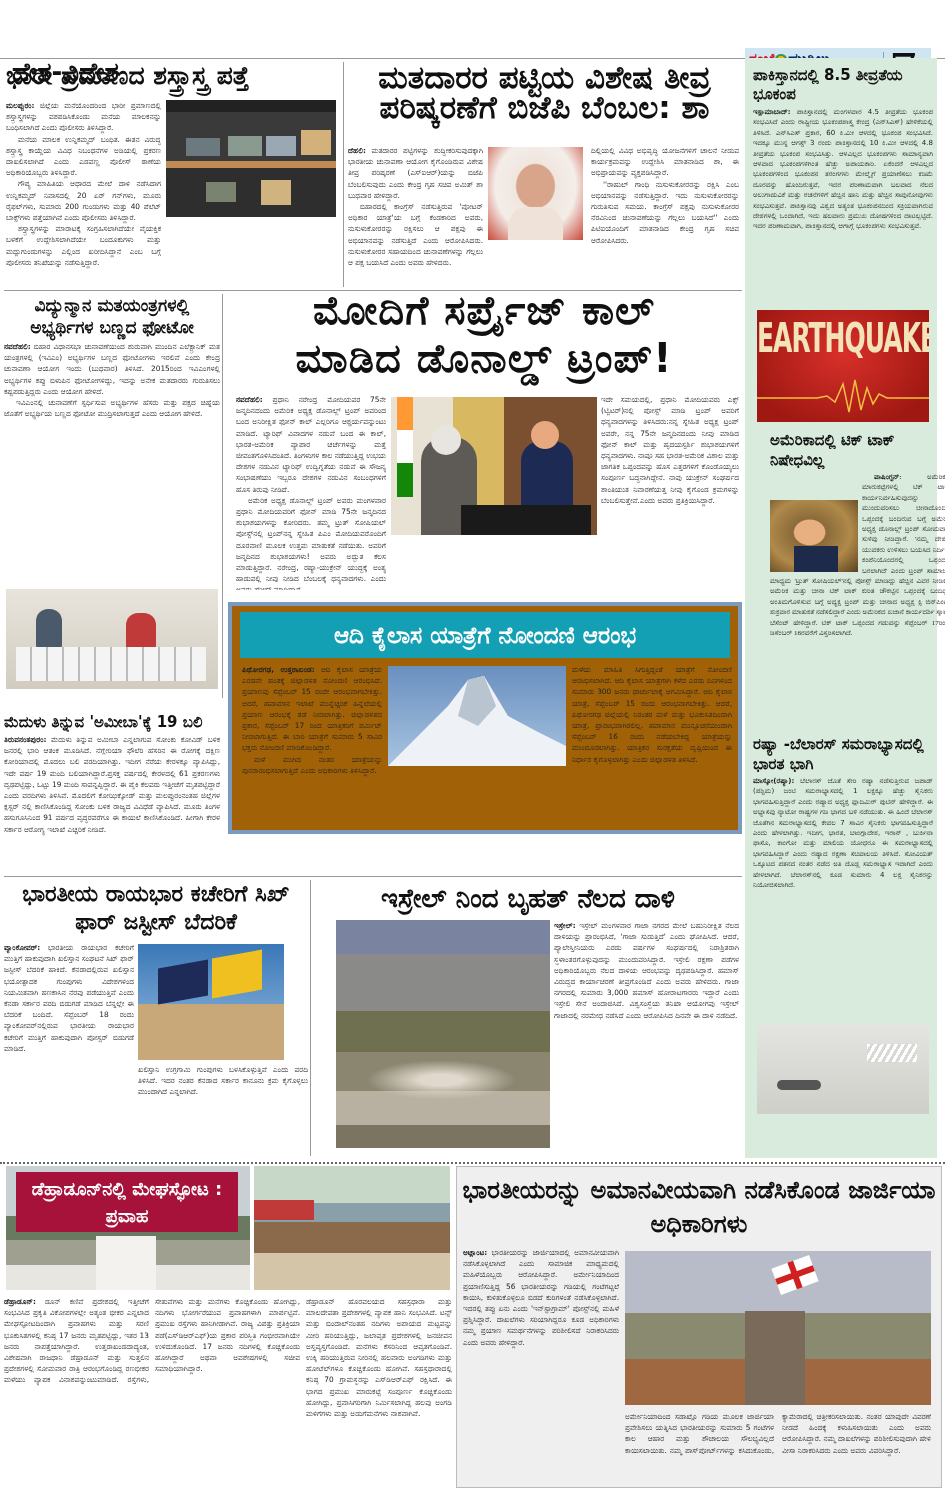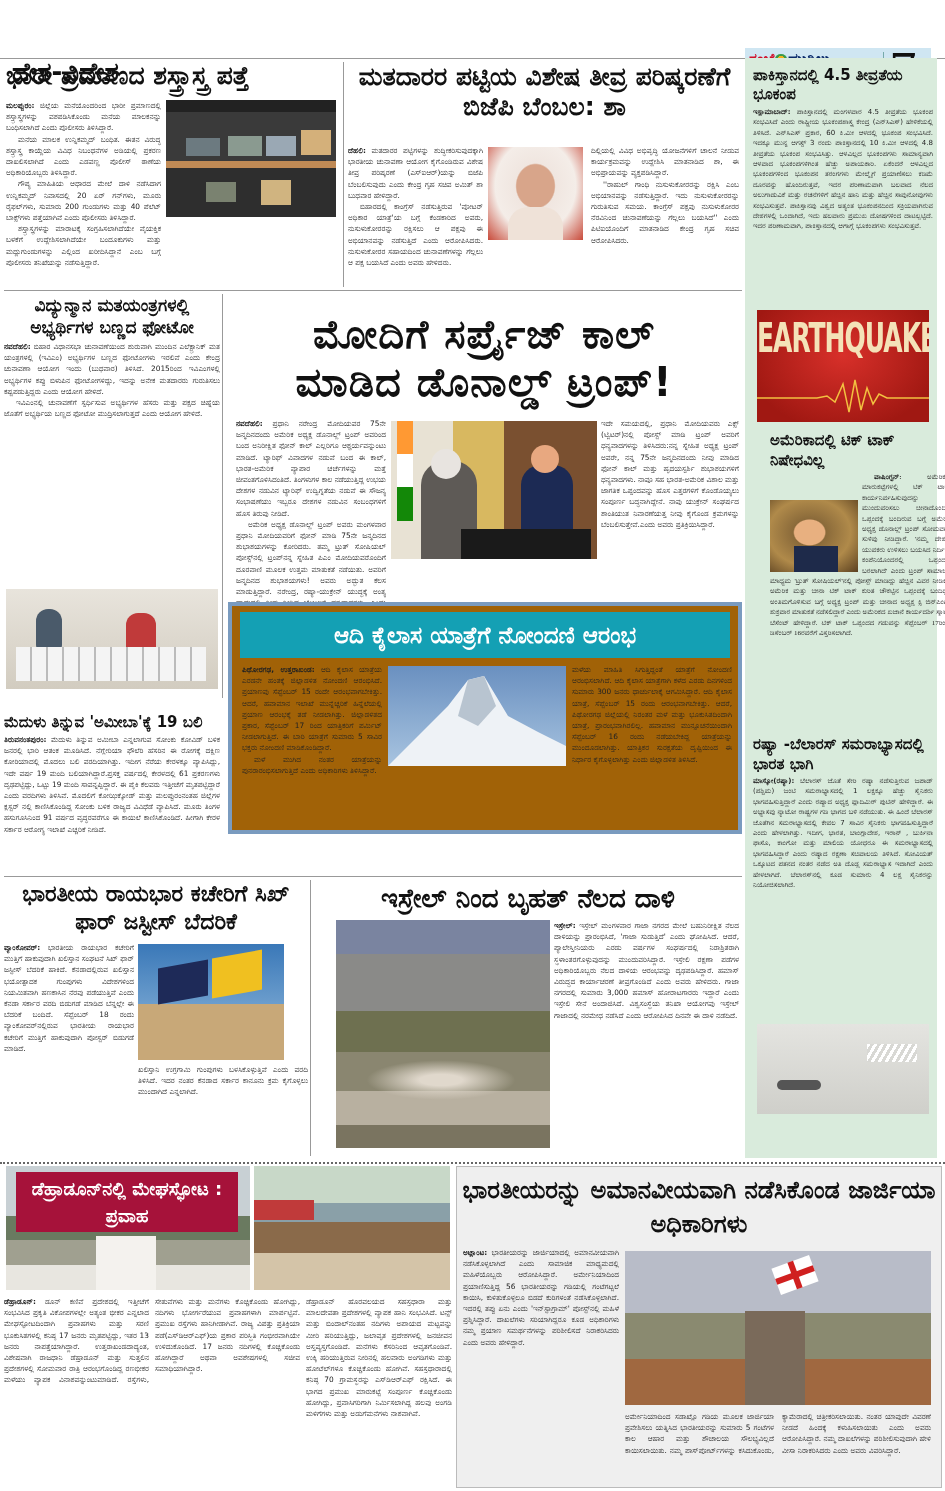--- a/index.html
+++ b/index.html
@@ -46,37 +46,37 @@
     <div class="abs" style="left:100px;top:36px;width:30px;height:20px;background:#9aa8b4;"></div>
     <div class="abs" style="left:135px;top:30px;width:30px;height:25px;background:#d4b07a;"></div>
     <div class="abs" style="left:40px;top:82px;width:30px;height:20px;background:#7a8270;"></div>
     <div class="abs" style="left:95px;top:80px;width:30px;height:25px;background:#d0b480;"></div>
   </div>
   <div class="abs body" style="left:175px;top:175px;width:155px;height:50px;"></div>
 </div>
 <div class="rule-v" style="left:343px;top:62px;height:225px;"></div>
 
 <div class="abs" style="left:348px;top:60px;width:393px;height:230px;">
-  <div class="hl" style="font-size:25px;text-align:center;line-height:30px;margin-top:2px;">ಮತದಾರರ ಪಟ್ಟಿಯ ವಿಶೇಷ ತೀವ್ರ ಪರಿಷ್ಕರಣೆಗೆ ಬಿಜೆಪಿ ಬೆಂಬಲ: ಶಾ</div>
+  <div class="hl" style="font-size:31px;text-align:center;line-height:30px;margin-top:2px;">ಮತದಾರರ ಪಟ್ಟಿಯ ವಿಶೇಷ ತೀವ್ರ ಪರಿಷ್ಕರಣೆಗೆ ಬಿಜೆಪಿ ಬೆಂಬಲ: ಶಾ</div>
   <div class="abs body" style="left:0;top:85px;width:135px;height:140px;">
     <p><b>ದೆಹಲಿ:</b> <span>ಮತದಾರರ ಪಟ್ಟಿಗಳನ್ನು ಶುದ್ಧೀಕರಿಸುವುದಕ್ಕಾಗಿ ಭಾರತೀಯ ಚುನಾವಣಾ ಆಯೋಗ ಕೈಗೊಂಡಿರುವ ವಿಶೇಷ ತೀವ್ರ ಪರಿಷ್ಕರಣೆ (ಎಸ್‌ಐಆರ್)ಯನ್ನು ಬಿಜೆಪಿ ಬೆಂಬಲಿಸುವುದು ಎಂದು ಕೇಂದ್ರ ಗೃಹ ಸಚಿವ ಅಮಿತ್ ಶಾ ಬುಧವಾರ ಹೇಳಿದ್ದಾರೆ.</span></p>
     <p>ಬಿಹಾರದಲ್ಲಿ ಕಾಂಗ್ರೆಸ್ ನಡೆಸುತ್ತಿರುವ 'ವೋಟರ್ ಅಧಿಕಾರ ಯಾತ್ರೆ'ಯ ಬಗ್ಗೆ ಕೆಂಡಕಾರಿದ ಅವರು, ನುಸುಳುಕೋರರನ್ನು ರಕ್ಷಿಸಲು ಆ ಪಕ್ಷವು ಈ ಅಭಿಯಾನವನ್ನು ನಡೆಸುತ್ತಿದೆ ಎಂದು ಆರೋಪಿಸಿದರು. ನುಸುಳುಕೋರರ ಸಹಾಯದಿಂದ ಚುನಾವಣೆಗಳನ್ನು ಗೆಲ್ಲಲು ಆ ಪಕ್ಷ ಬಯಸಿದೆ ಎಂದು ಅವರು ಹೇಳಿದರು.</p>
   </div>
   <div class="abs img" style="left:140px;top:87px;width:95px;height:93px;background:radial-gradient(ellipse at 50% 42%,#d8a58a 28%,#f0e6e0 30%,#f4ede8 60%,#c84a3a 100%);">
     <div class="abs" style="left:20px;top:60px;width:55px;height:40px;background:#efe2d8;border-radius:20px 20px 0 0;"></div>
   </div>
   <div class="abs body" style="left:243px;top:85px;width:148px;height:140px;">
     <p>ದಿಲ್ಲಿಯಲ್ಲಿ ವಿವಿಧ ಅಭಿವೃದ್ಧಿ ಯೋಜನೆಗಳಿಗೆ ಚಾಲನೆ ನೀಡುವ ಕಾರ್ಯಕ್ರಮವನ್ನು ಉದ್ದೇಶಿಸಿ ಮಾತನಾಡಿದ ಶಾ, ಈ ಅಭಿಪ್ರಾಯವನ್ನು ವ್ಯಕ್ತಪಡಿಸಿದ್ದಾರೆ.</p>
     <p>''ರಾಹುಲ್ ಗಾಂಧಿ ನುಸುಳುಕೋರರನ್ನು ರಕ್ಷಿಸಿ ಎಂಬ ಅಭಿಯಾನವನ್ನು ನಡೆಸುತ್ತಿದ್ದಾರೆ. ಇದು ನುಸುಳುಕೋರರನ್ನು ಗುರುತಿಸುವ ಸಮಯ. ಕಾಂಗ್ರೆಸ್ ಪಕ್ಷವು ನುಸುಳುಕೋರರ ನೆರವಿನಿಂದ ಚುನಾವಣೆಯನ್ನು ಗೆಲ್ಲಲು ಬಯಸಿದೆ'' ಎಂದು ಪಿಟಿಐಯೊಂದಿಗೆ ಮಾತನಾಡಿದ ಕೇಂದ್ರ ಗೃಹ ಸಚಿವ ಆರೋಪಿಸಿದರು.</p>
   </div>
 </div>
 
 <div class="abs" style="left:745px;top:58px;width:192px;height:1100px;background:#d9ebdc;">
   <div class="abs" style="left:8px;top:8px;width:180px;">
-    <div class="hl" style="font-size:15px;line-height:19px;">ಪಾಕಿಸ್ತಾನದಲ್ಲಿ 4.5 ತೀವ್ರತೆಯ ಭೂಕಂಪ</div>
+    <div class="hl" style="font-size:15px;line-height:19px;">ಪಾಕಿಸ್ತಾನದಲ್ಲಿ 8.5 ತೀವ್ರತೆಯ ಭೂಕಂಪ</div>
     <div class="body" style="margin-top:3px;height:192px;font-size:7px;line-height:10.4px;">
       <p><b>ಇಸ್ಲಾಮಾಬಾದ್:</b> <span>ಪಾಕಿಸ್ತಾನದಲ್ಲಿ ಮಂಗಳವಾರ 4.5 ತೀವ್ರತೆಯ ಭೂಕಂಪ ಸಂಭವಿಸಿದೆ ಎಂದು ರಾಷ್ಟ್ರೀಯ ಭೂಕಂಪಶಾಸ್ತ್ರ ಕೇಂದ್ರ (ಎನ್‌ಸಿಎಸ್) ಹೇಳಿಕೆಯಲ್ಲಿ ತಿಳಿಸಿದೆ. ಎನ್‌ಸಿಎಸ್ ಪ್ರಕಾರ, 60 ಕಿ.ಮೀ ಆಳದಲ್ಲಿ ಭೂಕಂಪ ಸಂಭವಿಸಿದೆ. ಇದಕ್ಕೂ ಮುನ್ನ ಆಗಸ್ಟ್ 3 ರಂದು ಪಾಕಿಸ್ತಾನದಲ್ಲಿ 10 ಕಿ.ಮೀ ಆಳದಲ್ಲಿ 4.8 ತೀವ್ರತೆಯ ಭೂಕಂಪ ಸಂಭವಿಸಿತ್ತು. ಆಳವಿಲ್ಲದ ಭೂಕಂಪಗಳು ಸಾಮಾನ್ಯವಾಗಿ ಆಳವಾದ ಭೂಕಂಪಗಳಿಗಿಂತ ಹೆಚ್ಚು ಅಪಾಯಕಾರಿ. ಏಕೆಂದರೆ ಆಳವಿಲ್ಲದ ಭೂಕಂಪಗಳಿಂದ ಭೂಕಂಪನ ತರಂಗಗಳು ಮೇಲ್ಮೈಗೆ ಪ್ರಯಾಣಿಸಲು ಕಡಿಮೆ ದೂರವನ್ನು ಹೊಂದಿರುತ್ತವೆ, ಇದರ ಪರಿಣಾಮವಾಗಿ ಬಲವಾದ ನೆಲದ ಅಲುಗಾಡುವಿಕೆ ಮತ್ತು ರಚನೆಗಳಿಗೆ ಹೆಚ್ಚಿನ ಹಾನಿ ಮತ್ತು ಹೆಚ್ಚಿನ ಸಾವುನೋವುಗಳು ಸಂಭವಿಸುತ್ತವೆ. ಪಾಕಿಸ್ತಾನವು ವಿಶ್ವದ ಅತ್ಯಂತ ಭೂಕಂಪನದಿಂದ ಸಕ್ರಿಯವಾಗಿರುವ ದೇಶಗಳಲ್ಲಿ ಒಂದಾಗಿದೆ, ಇದು ಹಲವಾರು ಪ್ರಮುಖ ದೋಷಗಳಿಂದ ದಾಟಲ್ಪಟ್ಟಿದೆ. ಇದರ ಪರಿಣಾಮವಾಗಿ, ಪಾಕಿಸ್ತಾನದಲ್ಲಿ ಆಗಾಗ್ಗೆ ಭೂಕಂಪಗಳು ಸಂಭವಿಸುತ್ತವೆ.</span></p>
     </div>
   </div>
   <div class="abs" style="left:12px;top:252px;width:172px;height:112px;background:radial-gradient(ellipse at 50% 40%,#d8302a 0%,#a01812 80%);overflow:hidden;">
     <div class="abs" style="left:0;top:14px;width:172px;text-align:center;font-family:'DejaVu Sans',sans-serif;font-weight:bold;font-size:25px;letter-spacing:-1px;color:#f4e2b8;transform:scaleY(1.6);">EARTHQUAKE</div>
     <svg class="abs" style="left:0;top:66px;" width="172" height="40" viewBox="0 0 172 40">
       <polyline fill="none" stroke="#f2c040" stroke-width="1.5" points="0,22 60,22 70,20 78,26 86,8 92,36 98,4 104,34 110,12 116,28 122,18 130,22 172,22"></polyline>
     </svg>
   </div>
@@ -110,21 +110,21 @@
     <p>ಇವಿಎಂನಲ್ಲಿ ಚುನಾವಣೆಗೆ ಸ್ಪರ್ಧಿಸುವ ಅಭ್ಯರ್ಥಿಗಳ ಹೆಸರು ಮತ್ತು ಪಕ್ಷದ ಚಿಹ್ನೆಯ ಜೊತೆಗೆ ಅಭ್ಯರ್ಥಿಯ ಬಣ್ಣದ ಫೋಟೋ ಮುದ್ರಿಸಲಾಗುತ್ತದೆ ಎಂದು ಆಯೋಗ ಹೇಳಿದೆ.</p>
   </div>
   <div class="img" style="position:absolute;left:2px;top:295px;width:212px;height:100px;background:linear-gradient(#e8e4dc,#d2ccc0);">
     <div class="abs" style="left:30px;top:20px;width:26px;height:40px;background:#4a5a6a;border-radius:12px 12px 4px 4px;"></div>
     <div class="abs" style="left:120px;top:24px;width:30px;height:40px;background:#c03a3a;border-radius:12px 12px 4px 4px;"></div>
     <div class="abs" style="left:10px;top:58px;width:190px;height:34px;background:repeating-linear-gradient(90deg,#f4f4f4 0 14px,#bbb 14px 16px);"></div>
   </div>
 </div>
 <div class="rule-v" style="left:222px;top:294px;height:404px;"></div>
 
-<div class="abs" style="left:226px;top:310px;width:516px;height:308px;">
+<div class="abs" style="left:226px;top:286px;width:516px;height:308px;">
   <div class="hl" style="font-size:40px;text-align:center;line-height:48px;font-weight:bold;letter-spacing:1px;">ಮೋದಿಗೆ ಸರ್ಪ್ರೈಜ್ ಕಾಲ್</div>
   <div class="hl" style="font-size:40px;text-align:center;line-height:48px;font-weight:bold;letter-spacing:1px;">ಮಾಡಿದ ಡೊನಾಲ್ಡ್ ಟ್ರಂಪ್!</div>
   <div class="abs body" style="left:10px;top:108px;width:150px;height:196px;">
     <p><b>ನವದೆಹಲಿ:</b> <span>ಪ್ರಧಾನಿ ನರೇಂದ್ರ ಮೋದಿಯವರ 75ನೇ ಜನ್ಮದಿನದಂದು ಅಮೆರಿಕ ಅಧ್ಯಕ್ಷ ಡೊನಾಲ್ಡ್ ಟ್ರಂಪ್ ಅವರಿಂದ ಬಂದ ಅನಿರೀಕ್ಷಿತ ಫೋನ್ ಕಾಲ್ ಎಲ್ಲರಿಗೂ ಆಶ್ಚರ್ಯವನ್ನುಂಟು ಮಾಡಿದೆ. ಟ್ಯಾರಿಫ್ ವಿವಾದಗಳ ನಡುವೆ ಬಂದ ಈ ಕಾಲ್, ಭಾರತ-ಅಮೆರಿಕ ವ್ಯಾಪಾರ ಚರ್ಚೆಗಳನ್ನು ಮತ್ತೆ ಜೀವಂತಗೊಳಿಸಿದಂತಿದೆ. ತಿಂಗಳುಗಳ ಕಾಲ ನಡೆಯುತ್ತಿದ್ದ ಉಭಯ ದೇಶಗಳ ನಡುವಿನ ಟ್ಯಾರಿಫ್ ಉದ್ವಿಗ್ನತೆಯ ನಡುವೆ ಈ ಸೌಜನ್ಯ ಸಂಭಾಷಣೆಯು ಇಬ್ಬರೂ ದೇಶಗಳ ನಡುವಿನ ಸಂಬಂಧಗಳಿಗೆ ಹೊಸ ತಿರುವು ನೀಡಿದೆ.</span></p>
     <p>ಅಮೆರಿಕ ಅಧ್ಯಕ್ಷ ಡೊನಾಲ್ಡ್ ಟ್ರಂಪ್ ಅವರು ಮಂಗಳವಾರ ಪ್ರಧಾನಿ ಮೋದಿಯವರಿಗೆ ಫೋನ್ ಮಾಡಿ 75ನೇ ಜನ್ಮದಿನದ ಶುಭಾಶಯಗಳನ್ನು ಕೋರಿದರು. ತಮ್ಮ ಟ್ರುತ್ ಸೋಷಿಯಲ್ ಪೋಸ್ಟ್‌ನಲ್ಲಿ ಟ್ರಂಪ್‌ನನ್ನ ಸ್ನೇಹಿತ ಪಿಎಂ ಮೋದಿಯವರೊಂದಿಗೆ ದೂರವಾಣಿ ಮೂಲಕ ಉತ್ತಮ ಮಾತುಕತೆ ನಡೆಯಿತು. ಅವರಿಗೆ ಜನ್ಮದಿನದ ಶುಭಾಶಯಗಳು! ಅವರು ಅದ್ಭುತ ಕೆಲಸ ಮಾಡುತ್ತಿದ್ದಾರೆ. ನರೇಂದ್ರ, ರಷ್ಯಾ-ಯುಕ್ರೇನ್ ಯುದ್ಧಕ್ಕೆ ಅಂತ್ಯ ಹಾಡುವಲ್ಲಿ ನೀವು ನೀಡಿದ ಬೆಂಬಲಕ್ಕೆ ಧನ್ಯವಾದಗಳು. ಎಂದು ಅವರು ಪೋಸ್ಟ್ ಮಾಡಿದ್ದಾರೆ.</p>
   </div>
   <div class="abs img" style="left:165px;top:111px;width:206px;height:138px;background:linear-gradient(90deg,#e8e2d4 0 30%,#d8b860 30% 55%,#7a5030 55% 100%);">
     <div class="abs" style="left:6px;top:0;width:16px;height:100px;background:linear-gradient(#ff9933 0 33%,#fff 33% 66%,#138808 66%);"></div>
     <div class="abs" style="left:30px;top:40px;width:56px;height:98px;background:#5e5a56;border-radius:24px 24px 0 0;"></div>
     <div class="abs" style="left:40px;top:28px;width:30px;height:30px;background:#e8e4e0;border-radius:50%;"></div>

